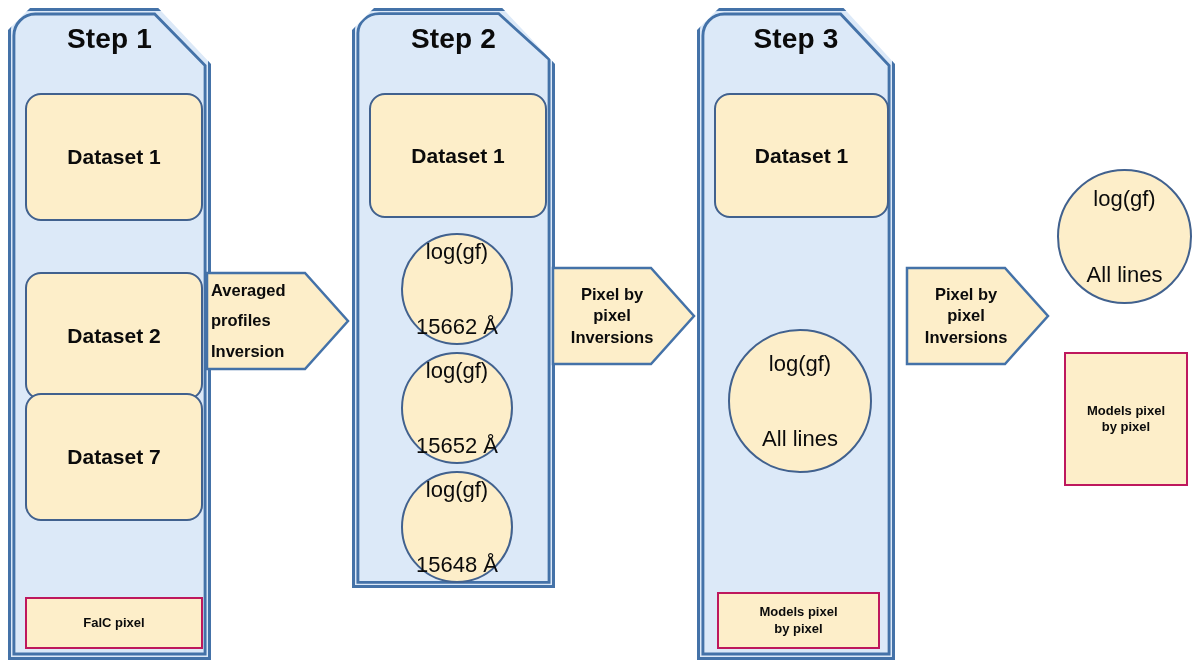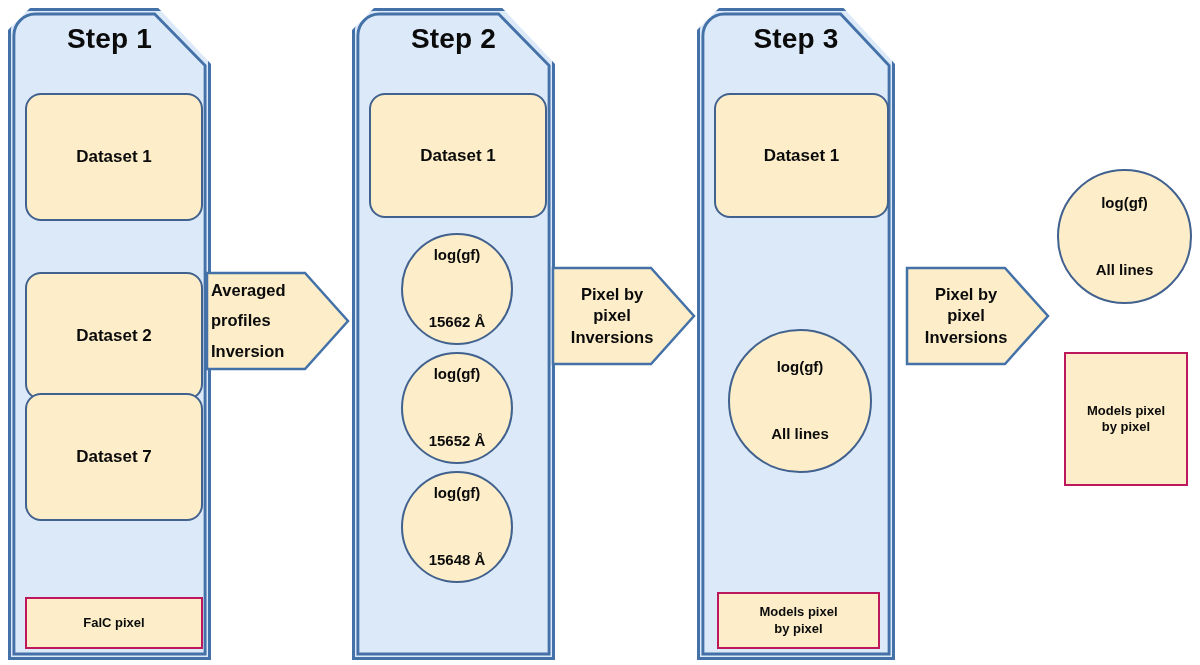--- a/index.html
+++ b/index.html
@@ -47,21 +47,21 @@
   
   .ds-box {
     position: absolute;
     background: #fdeec9;
     border: 2px solid #41618e;
     border-radius: 16px;
     box-sizing: border-box;
     display: flex;
     align-items: center;
     justify-content: center;
-    font-size: 17px;
+    font-size: 21px;
     font-weight: bold;
     text-align: center;
   }
 
   
   .model-box {
     position: absolute;
     background: #fdeec9;
     border: 2px solid #be185d;
     box-sizing: border-box;
@@ -78,22 +78,22 @@
   .circle {
     position: absolute;
     background: #fdeec9;
     border: 2px solid #41618e;
     border-radius: 50%;
     box-sizing: border-box;
     display: flex;
     flex-direction: column;
     align-items: center;
     justify-content: center;
-    font-size: 15px;
-    font-weight: bold;
+    font-size: 22px;
+    font-weight: normal;
     text-align: center;
     line-height: 1.25;
     gap: 48px;
   }
 
   
   .arrow {
     position: absolute;
   }
   .arrow svg { display: block; }
@@ -142,21 +142,21 @@
   <svg viewBox="0 0 145 100" width="145" height="100">
     <path d="M 2 2 L 100 2 L 143 50 L 100 98 L 2 98 Z" fill="#fdeec9" stroke="#4472a8" stroke-width="2.5"></path>
   </svg>
   <div class="arrow-text">
     <div>Averaged</div>
     <div>profiles</div>
     <div>Inversion</div>
   </div>
 </div>
 
-<div class="step-panel" style="left:352px; top:8px; width:203px; height:652px;">
+<div class="step-panel" style="left:352px; top:8px; width:203px; height:580px;">
   <div class="panel-outline">
     <svg viewBox="0 0 203 652" preserveAspectRatio="none">
       <path d="M 3 25 A 22 22 0 0 1 25 3 L 148 3 L 200 55 L 200 649 L 3 649 Z" fill="none" stroke="#4472a8" stroke-width="3"></path>
     </svg>
   </div>
   <div class="step-title">Step 2</div>
 
   <div class="ds-box" style="left:14px; top:82px; width:178px; height:125px;">
     <span>Dataset 1</span>
   </div>

